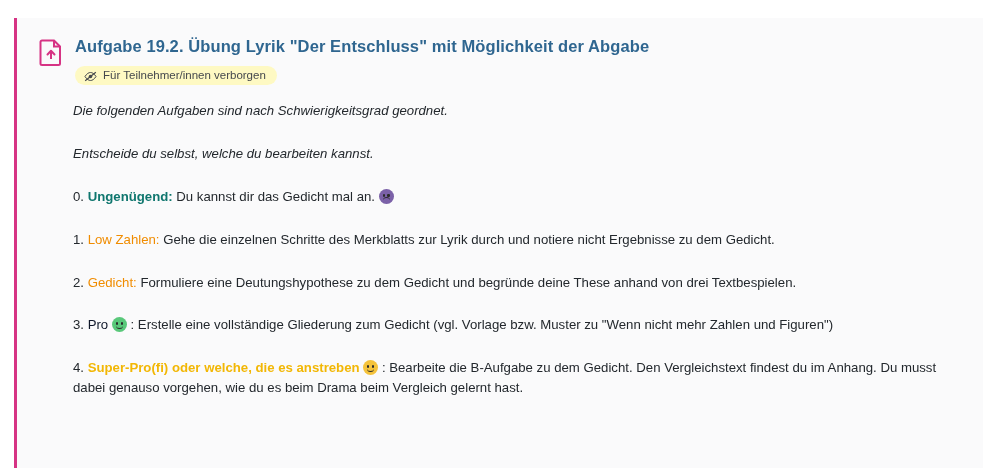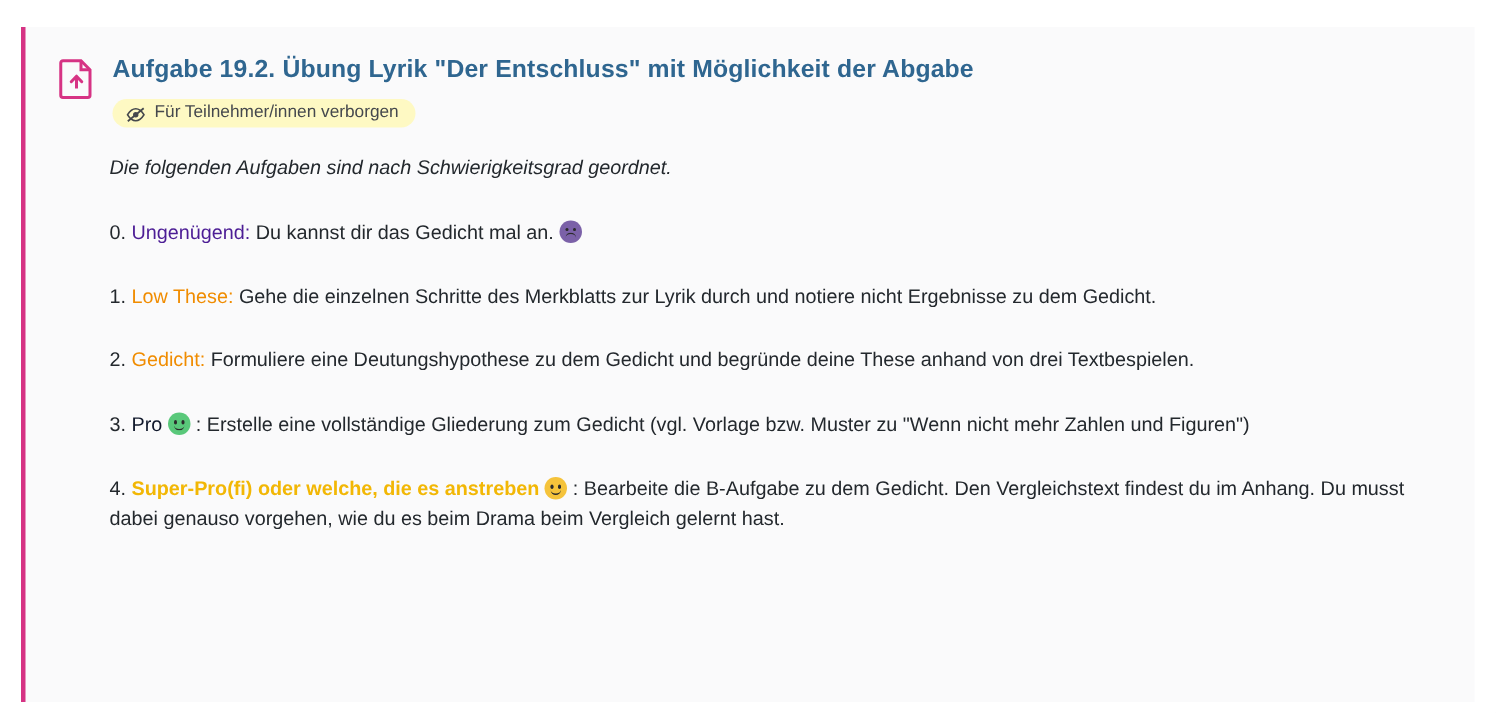--- a/index.html
+++ b/index.html
@@ -80,21 +80,21 @@
     font-size: 13.2px;
     line-height: 1.5;
     color: #23282d;
   }
   .body p {
     margin: 0 0 23px 0;
   }
   .body p.last { margin-bottom: 0; }
   .italic { font-style: italic; }
   .lbl { font-weight: normal; }
-  .red { color: #4c1d95; }
+  .red { color: #0f766e; font-weight: bold; }
   .orange { color: #f08c00; }
   .green-lvl { color: #0f172a; }
   .yellow { color: #f2b705; font-weight: bold; }
   .emoji-circle {
     display: inline-block;
     width: 15px;
     height: 15px;
     border-radius: 50%;
     vertical-align: -3px;
     position: relative;
@@ -168,31 +168,32 @@
           </span>
           <span>Für Teilnehmer/innen verborgen</span>
         </span>
       </div>
     </div>
 
     <div class="body">
 
       <p class="italic">Die folgenden Aufgaben sind nach Schwierigkeitsgrad geordnet.</p>
 
+      <p class="italic">Entscheide du selbst, welche du bearbeiten kannst.</p>
 
       <p>
         <span>0.</span>
         <span class="red lbl">Ungenügend:</span>
         <span>Du kannst dir das Gedicht mal an.</span>
         <span class="emoji-circle emoji-purple"><span class="e-eye l"></span><span class="e-eye r"></span><span class="e-mouth"></span></span>
       </p>
 
       <p>
         <span>1.</span>
-        <span class="orange lbl">Low These:</span>
+        <span class="orange lbl">Low Zahlen:</span>
         <span>Gehe die einzelnen Schritte des Merkblatts zur Lyrik durch und notiere nicht Ergebnisse zu dem Gedicht.</span>
       </p>
 
       <p>
         <span>2.</span>
         <span class="orange lbl">Gedicht:</span>
         <span>Formuliere eine Deutungshypothese zu dem Gedicht und begründe deine These anhand von drei Textbespielen.</span>
       </p>
 
       <p>

